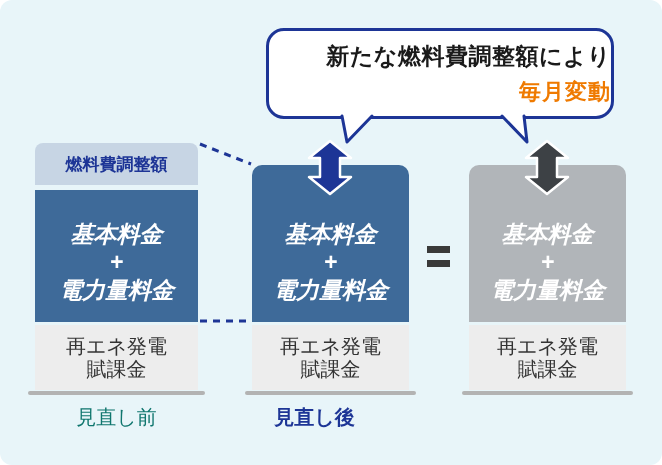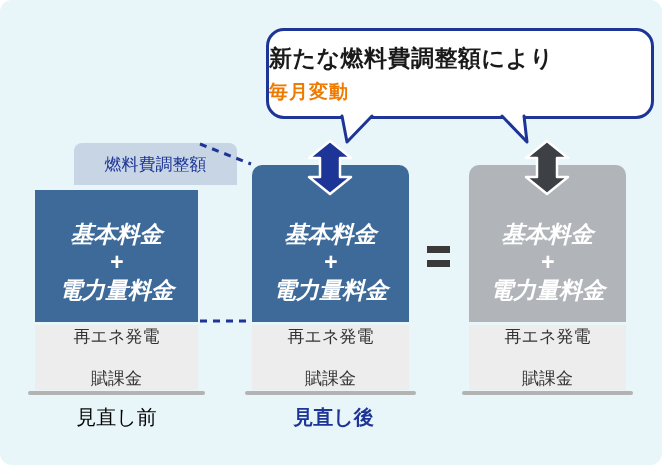--- a/index.html
+++ b/index.html
@@ -1,40 +1,40 @@
 <!DOCTYPE html>
 <html><head>
 <meta charset="utf-8">
 <style>
   html,body{margin:0;padding:0;background:#ffffff;font-family:"Liberation Sans","DejaVu Sans",sans-serif;}
   .canvas{position:relative;width:662px;height:465px;background:#e8f5f9;border-radius:12px;overflow:hidden;}
 
   
-  .bubble{position:absolute;left:266px;top:28px;width:388px;height:91px;box-sizing:border-box;
+  .bubble{position:absolute;left:266px;top:28px;width:348px;height:91px;box-sizing:border-box;
           background:#ffffff;border:3px solid #1d3596;border-radius:18px;
-          display:flex;flex-direction:column;align-items:flex-start;justify-content:center;gap:5px;z-index:2;}
+          display:flex;flex-direction:column;align-items:flex-end;justify-content:center;gap:5px;z-index:2;}
   .bubble-l1{font-size:23px;font-weight:bold;color:#1a1a1a;letter-spacing:0.5px;}
-  .bubble-l2{font-size:19px;font-weight:bold;color:#ef7a00;letter-spacing:1px;}
+  .bubble-l2{font-size:22px;font-weight:bold;color:#ef7a00;letter-spacing:1px;}
 
   
   .badge{position:absolute;left:35px;top:143px;width:163px;height:42px;background:#c7d5e4;
          border-radius:8px 8px 0 0;display:flex;align-items:center;justify-content:center;
-         font-size:17px;font-weight:normal;color:#1d3596;margin-left:39px;}
+         font-size:17px;font-weight:bold;color:#1d3596;}
   .mainbox{position:absolute;background:#3e6a99;}
   .mainbox.sq{left:35px;top:190px;width:163px;height:132px;}
   .mainbox.rd{top:165px;width:157px;height:157px;border-radius:10px 10px 0 0;}
   .mainbox.gray{background:#b1b5b9;}
   .maintext{position:absolute;top:217px;height:90px;display:flex;flex-direction:column;
             align-items:center;justify-content:center;color:#ffffff;font-weight:bold;
             font-size:23px;line-height:28px;z-index:3;font-style:italic;}
   .subbox{position:absolute;top:325px;height:65px;background:#ededed;display:flex;flex-direction:column;
-          align-items:center;justify-content:space-between;font-size:17px;line-height:23px;color:#333333;}
+          align-items:center;justify-content:center;font-size:20px;line-height:23px;color:#333333;}
   .baseline{position:absolute;top:391px;height:4px;background:#b3b3b3;border-radius:2px;}
   .collabel{position:absolute;top:404px;height:26px;display:flex;align-items:center;justify-content:center;
-            font-size:20px;color:#000000;}
+            font-size:20px;color:#0f766e;}
   .collabel.after{color:#1d3596;font-weight:bold;}
 
   
   .equals{position:absolute;left:427px;top:246px;width:23px;z-index:3;}
   .equals .bar{width:23px;height:7px;background:#3a3a3a;}
   .equals .bar + .bar{margin-top:7px;}
 
   .overlay{position:absolute;left:0;top:0;width:662px;height:465px;pointer-events:none;z-index:4;}
 </style>
 </head>
@@ -65,21 +65,21 @@
   <div class="maintext" style="left:252px;width:157px;">
     <span>基本料金</span>
     <span>+</span>
     <span>電力量料金</span>
   </div>
   <div class="subbox" style="left:252px;width:157px;">
     <span>再エネ発電</span>
     <span>賦課金</span>
   </div>
   <div class="baseline" style="left:245px;width:171px;"></div>
-  <div class="collabel after" style="left:255px;width:157px;">見直し後</div>
+  <div class="collabel after" style="left:236px;width:157px;">見直し後</div>
 
   <div class="equals" aria-label="=">
     <div class="bar"></div>
     <div class="bar"></div>
   </div>
 
   <div class="mainbox rd gray" style="left:469px;"></div>
   <div class="maintext" style="left:469px;width:157px;">
     <span>基本料金</span>
     <span>+</span>

